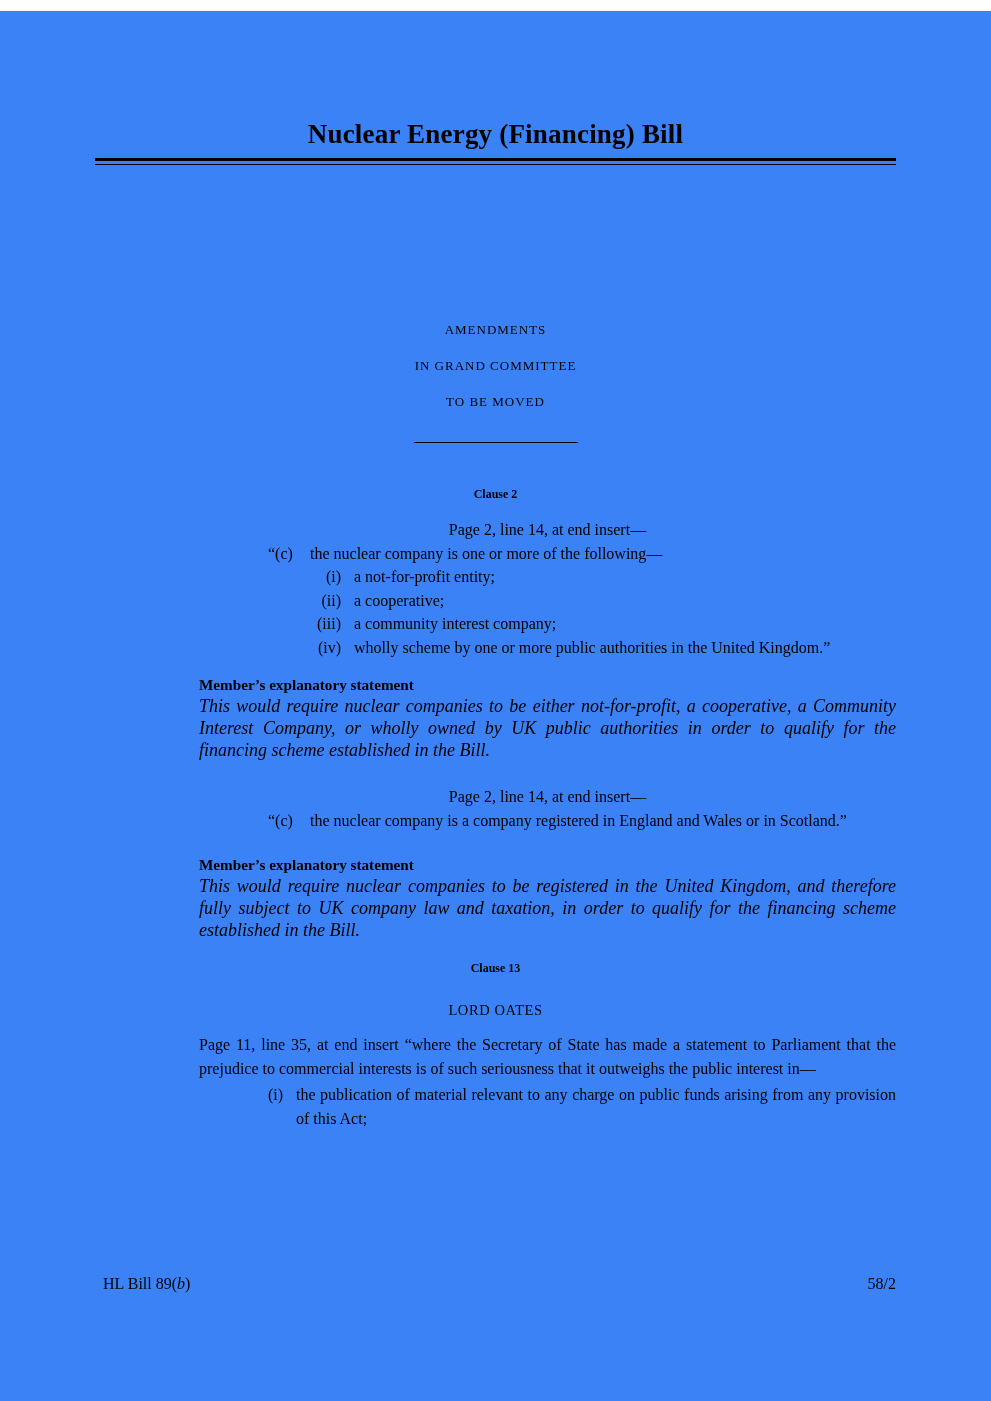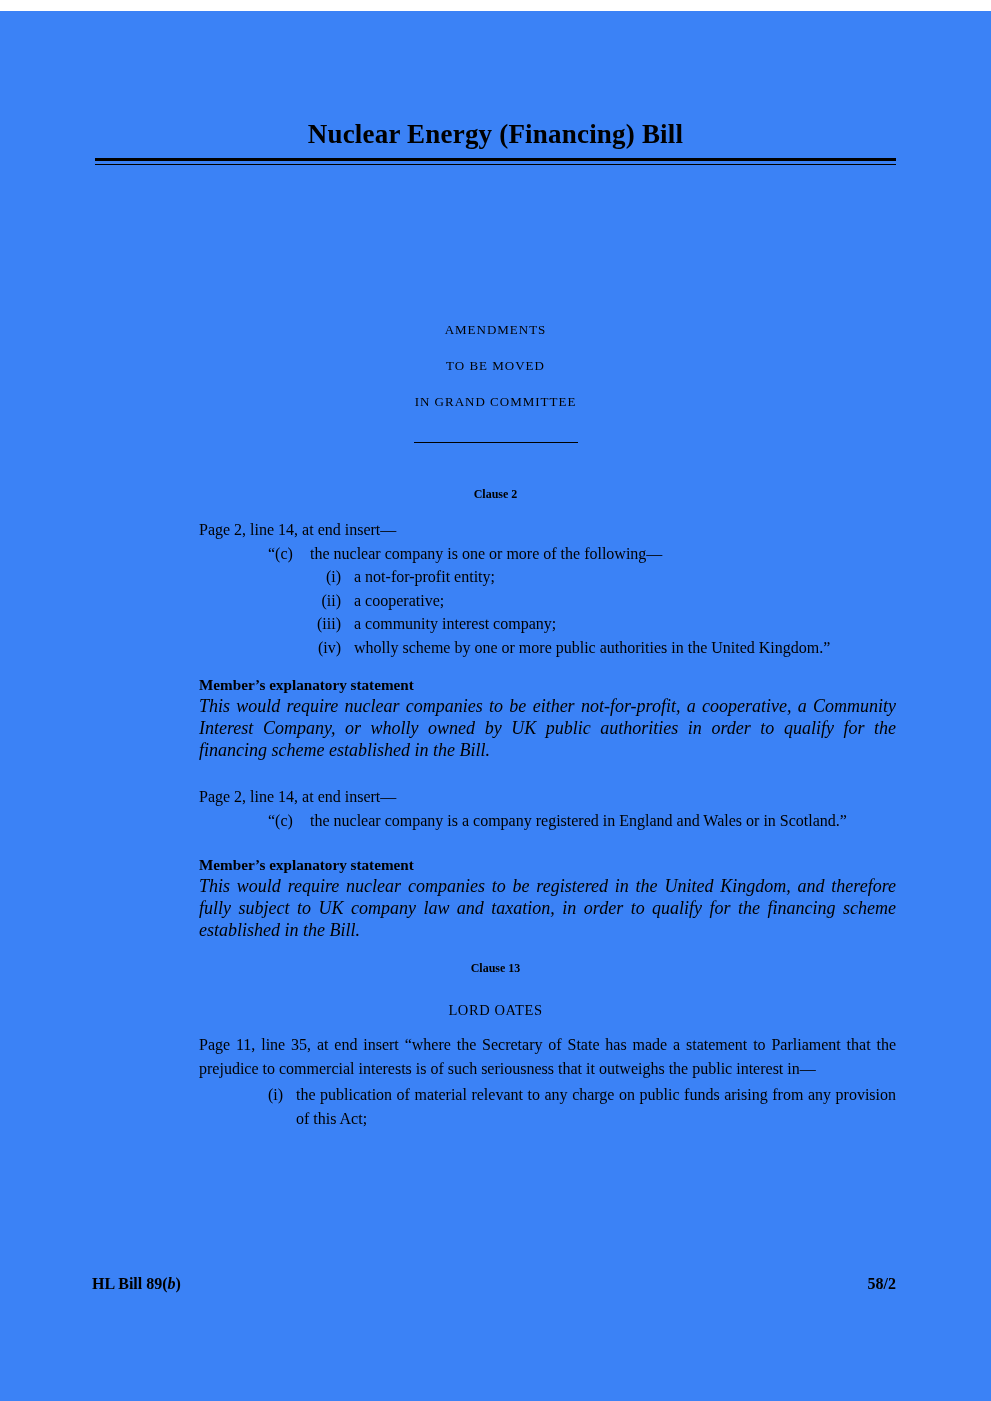--- a/index.html
+++ b/index.html
@@ -59,21 +59,21 @@
     font-size: 14.5px;
     line-height: 18px;
     letter-spacing: 0.6px;
   }
 
   .body {
     margin-left: 104px;
     font-size: 16px;
     line-height: 23.5px;
   }
-  .amend-lead { margin-top: 14px; }
+  .amend-lead { margin-top: 14px; text-align: center; }
   .amend-lead.lead2 { margin-top: 24px; }
   .justify { text-align: justify; }
 
   .c-item { display: flex; margin-left: 69px; }
   .c-label { flex: none; width: 42px; }
   .c-text  { flex: 1; text-align: justify; }
 
   .roman-item { display: flex; margin-left: 100px; }
   .roman-label { flex: none; width: 55px; text-align: right; padding-right: 13px; }
   .roman-text  { flex: 1; text-align: justify; }
@@ -92,44 +92,43 @@
   .expl-text {
     font-style: italic;
     font-size: 18px;
     line-height: 22px;
     text-align: justify;
   }
 
   .footer {
     position: absolute;
     top: 1263px;
-    left: 92px;
+    left: 103px;
     right: 95px;
     display: flex;
     justify-content: space-between;
     font-size: 16px;
     line-height: 20px;
-    font-weight: bold;
   }
   .footer .italic { font-style: italic; }
 </style>
 </head>
 <body>
 
 <div class="page">
   <div class="content">
 
     <h1 class="bill-title">Nuclear Energy (Financing) Bill</h1>
     <div class="rule-thick"></div>
     <div class="rule-thin"></div>
 
     <div class="preamble">
       <div class="preamble-line">AMENDMENTS</div>
+      <div class="preamble-line">IN GRAND COMMITTEE</div>
       <div class="preamble-line">TO BE MOVED</div>
-      <div class="preamble-line">IN GRAND COMMITTEE</div>
     </div>
 
     <div class="separator-rule"></div>
 
     <div class="clause-heading">Clause 2</div>
 
     <div class="body">
 
       <div class="amend-lead">Page 2, line 14, at end insert—</div>
 

